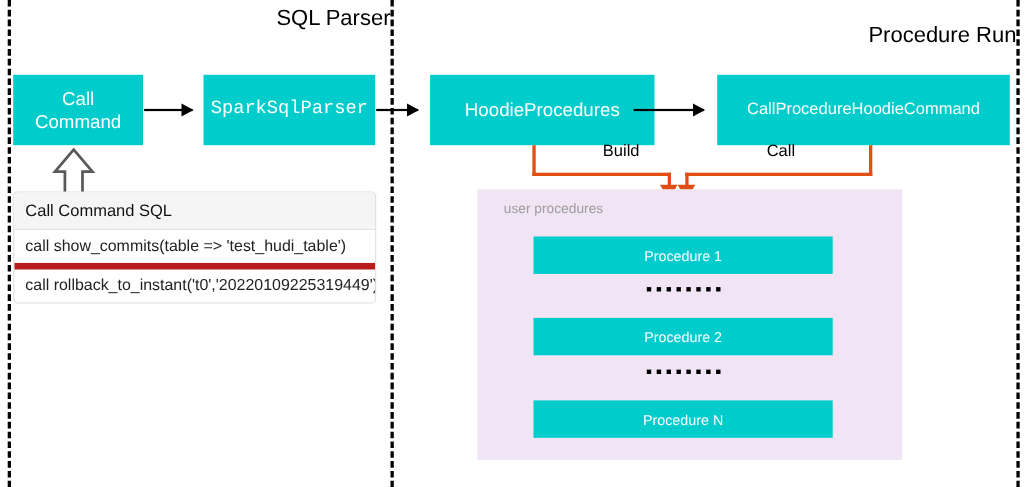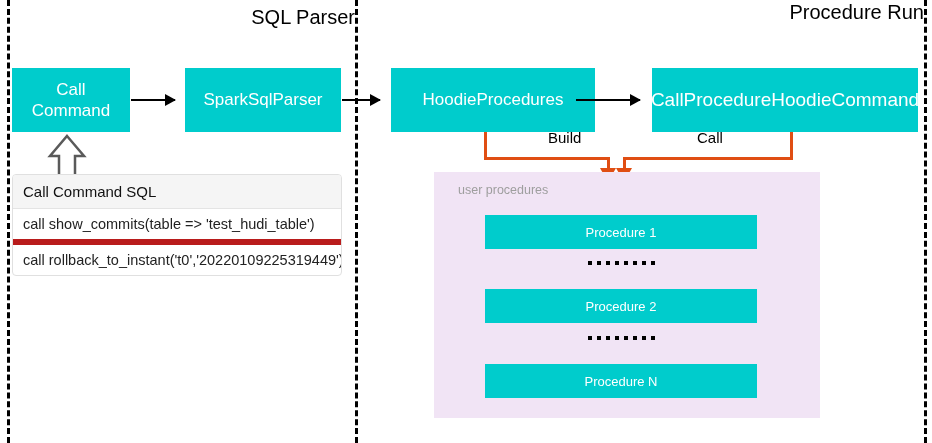--- a/index.html
+++ b/index.html
@@ -33,40 +33,40 @@
 
   
   .section-title {
     position: absolute;
     font-size: 20px;
     color: #000000;
     white-space: nowrap;
     text-align: right;
   }
   #title-sql  { left: 0px;   top: 6px;  width: 355px; }
-  #title-proc { left: 358px; top: 1px;  width: 566px; }
+  #title-proc { left: 358px; top: 21px;  width: 566px; }
 
   
   .box {
     position: absolute;
     background: #00CCCC;
     color: #ffffff;
     display: flex;
     align-items: center;
     justify-content: center;
     text-align: center;
     font-size: 17px;
     line-height: 1.25;
     box-sizing: border-box;
     white-space: pre-line;
   }
   #box-call-command { left: 12px;  top: 68px; width: 118px; height: 64px; }
-  #box-spark-parser { left: 185px; top: 68px; width: 156px; height: 64px; }
+  #box-spark-parser { left: 185px; top: 68px; width: 156px; height: 64px; font-family: Liberation Mono, monospace; }
   #box-hoodie-proc  { left: 391px; top: 68px; width: 204px; height: 64px; }
-  #box-call-proc-cmd{ left: 652px; top: 68px; width: 266px; height: 64px; font-size: 19px;}
+  #box-call-proc-cmd{ left: 652px; top: 68px; width: 266px; height: 64px; font-size: 15px;}
 
   
   .arrow-h {
     position: absolute;
     height: 2px;
     background: #000000;
   }
   .arrow-h::after {
     content: "";
     position: absolute;

